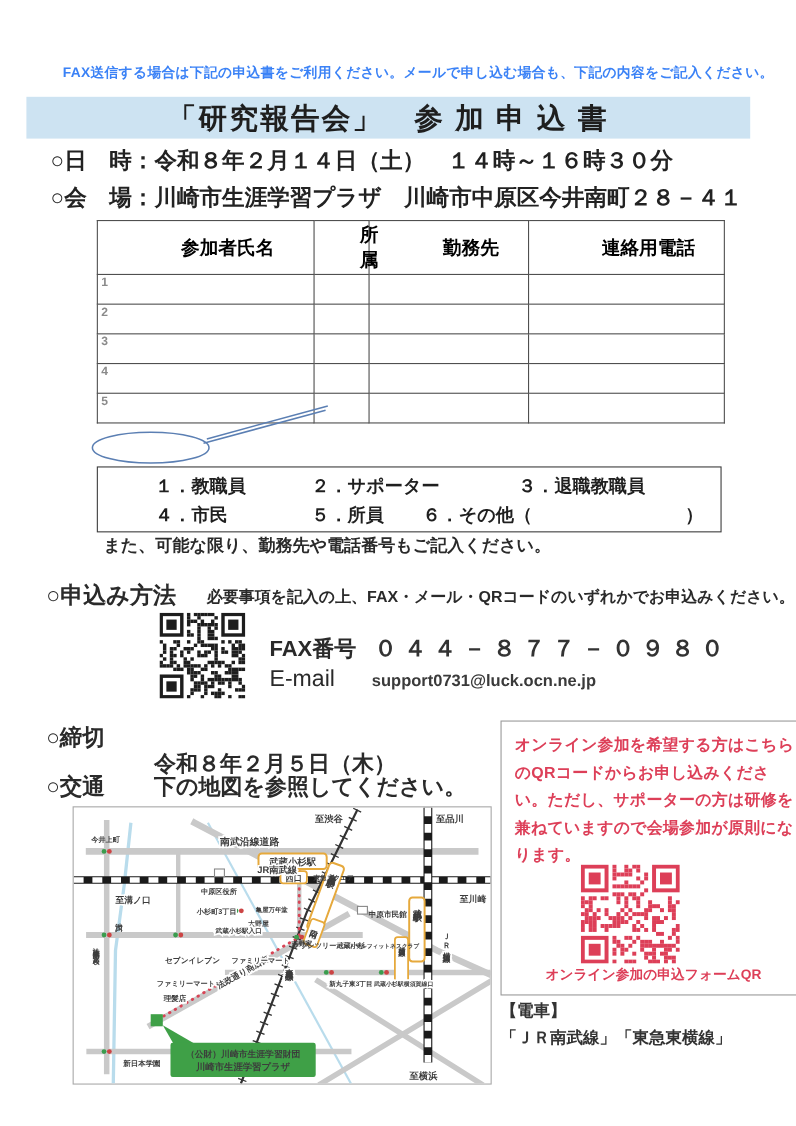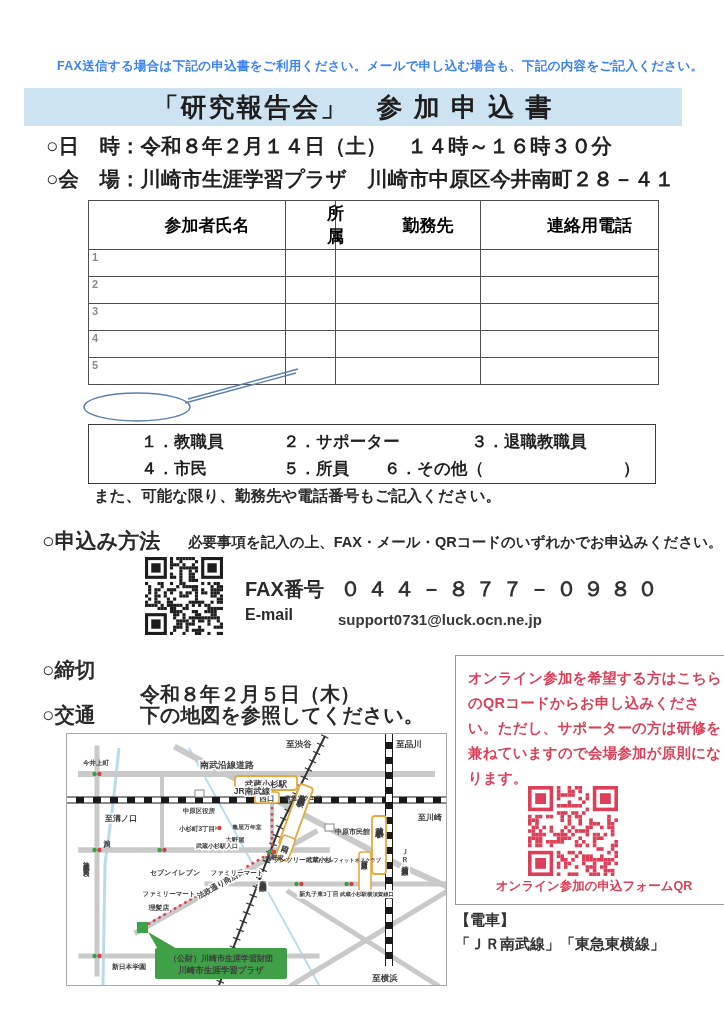--- a/index.html
+++ b/index.html
@@ -19,21 +19,21 @@
   .instruction{left:92px;top:395px;font-size:19px;font-weight:700;color:#1f1f1f;}
   .opt-box{left:88px;top:424px;width:566px;height:58px;border:1.6px solid #3d3d3d;}
   .opt-row{position:absolute;left:0;width:100%;font-size:16.5px;font-weight:700;color:#1f1f1f;}
   .opt-row span{position:absolute;white-space:nowrap;}
   .also-note{left:94px;top:486px;font-size:15.5px;font-weight:700;color:#2a2a2a;}
   .apply-label{left:42px;top:527px;font-size:21px;font-weight:700;}
   .apply-note{left:188px;top:533px;font-size:14.5px;font-weight:700;}
   .qr{background:#fff;line-height:0;}
   .fax-label{left:245px;top:576px;font-size:20px;font-weight:700;}
   .fax-value{left:340px;top:575px;font-size:21px;font-weight:700;letter-spacing:6px;color:#333;}
-  .email-label{left:245px;top:606px;font-size:16px;font-weight:700;}
+  .email-label{left:245px;top:606px;font-size:21px;font-weight:400;}
   .email-value{left:338px;top:611px;font-size:15px;font-weight:600;color:#3a3a3a;}
   .deadline-label,.access-label{left:42px;font-size:20.5px;font-weight:700;}
   .deadline-value,.access-value{left:140px;font-size:20px;font-weight:700;}
   .map-frame{left:66px;top:733px;width:381px;height:253px;border:1px solid #a8a8a8;background:#fff;box-sizing:border-box;}
   .online-box{left:455px;top:655px;width:278px;height:250px;border:1px solid #9a9a9a;box-sizing:border-box;padding:10px 10px 8px 12px;}
   .online-text{font-size:14.5px;font-weight:700;color:var(--red);line-height:1.72;letter-spacing:.2px;}
   .online-caption{position:absolute;left:0;right:0;bottom:9px;text-align:center;font-size:12.5px;font-weight:700;color:var(--red);}
   .train{left:455px;top:908px;font-size:15px;font-weight:700;color:#333;line-height:1.6;}
   .train .l2{padding-left:8px;}
   svg text{fill:#3c3c3c;font-family:"Liberation Sans","DejaVu Sans",sans-serif;font-weight:600;}

